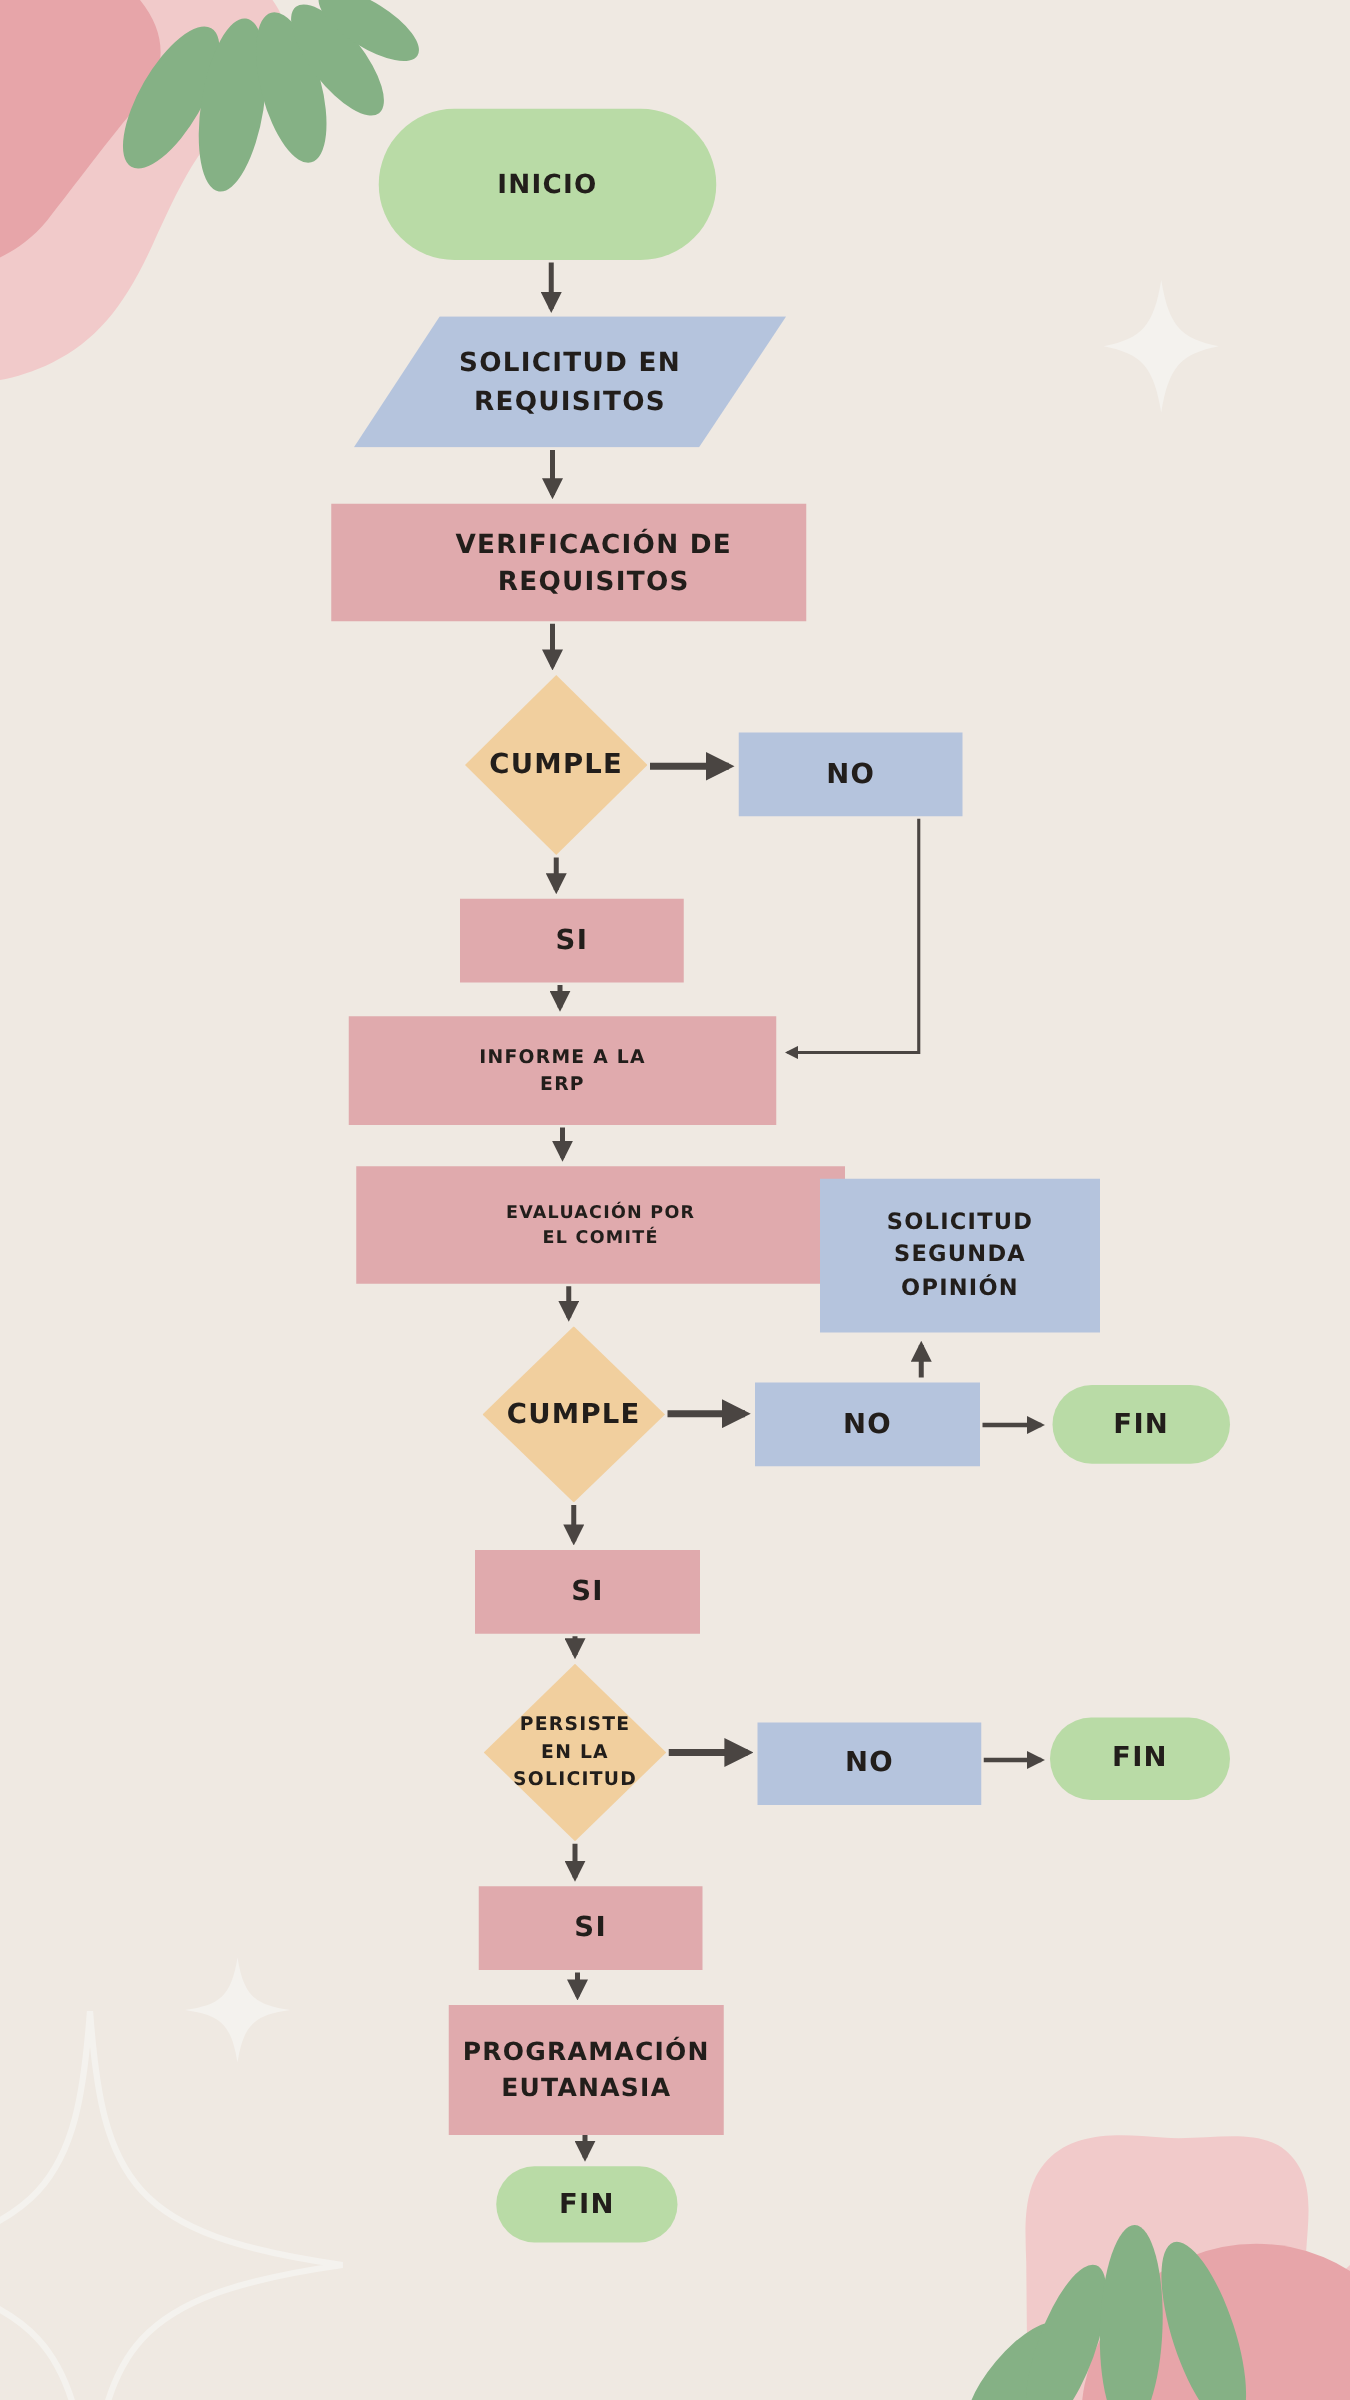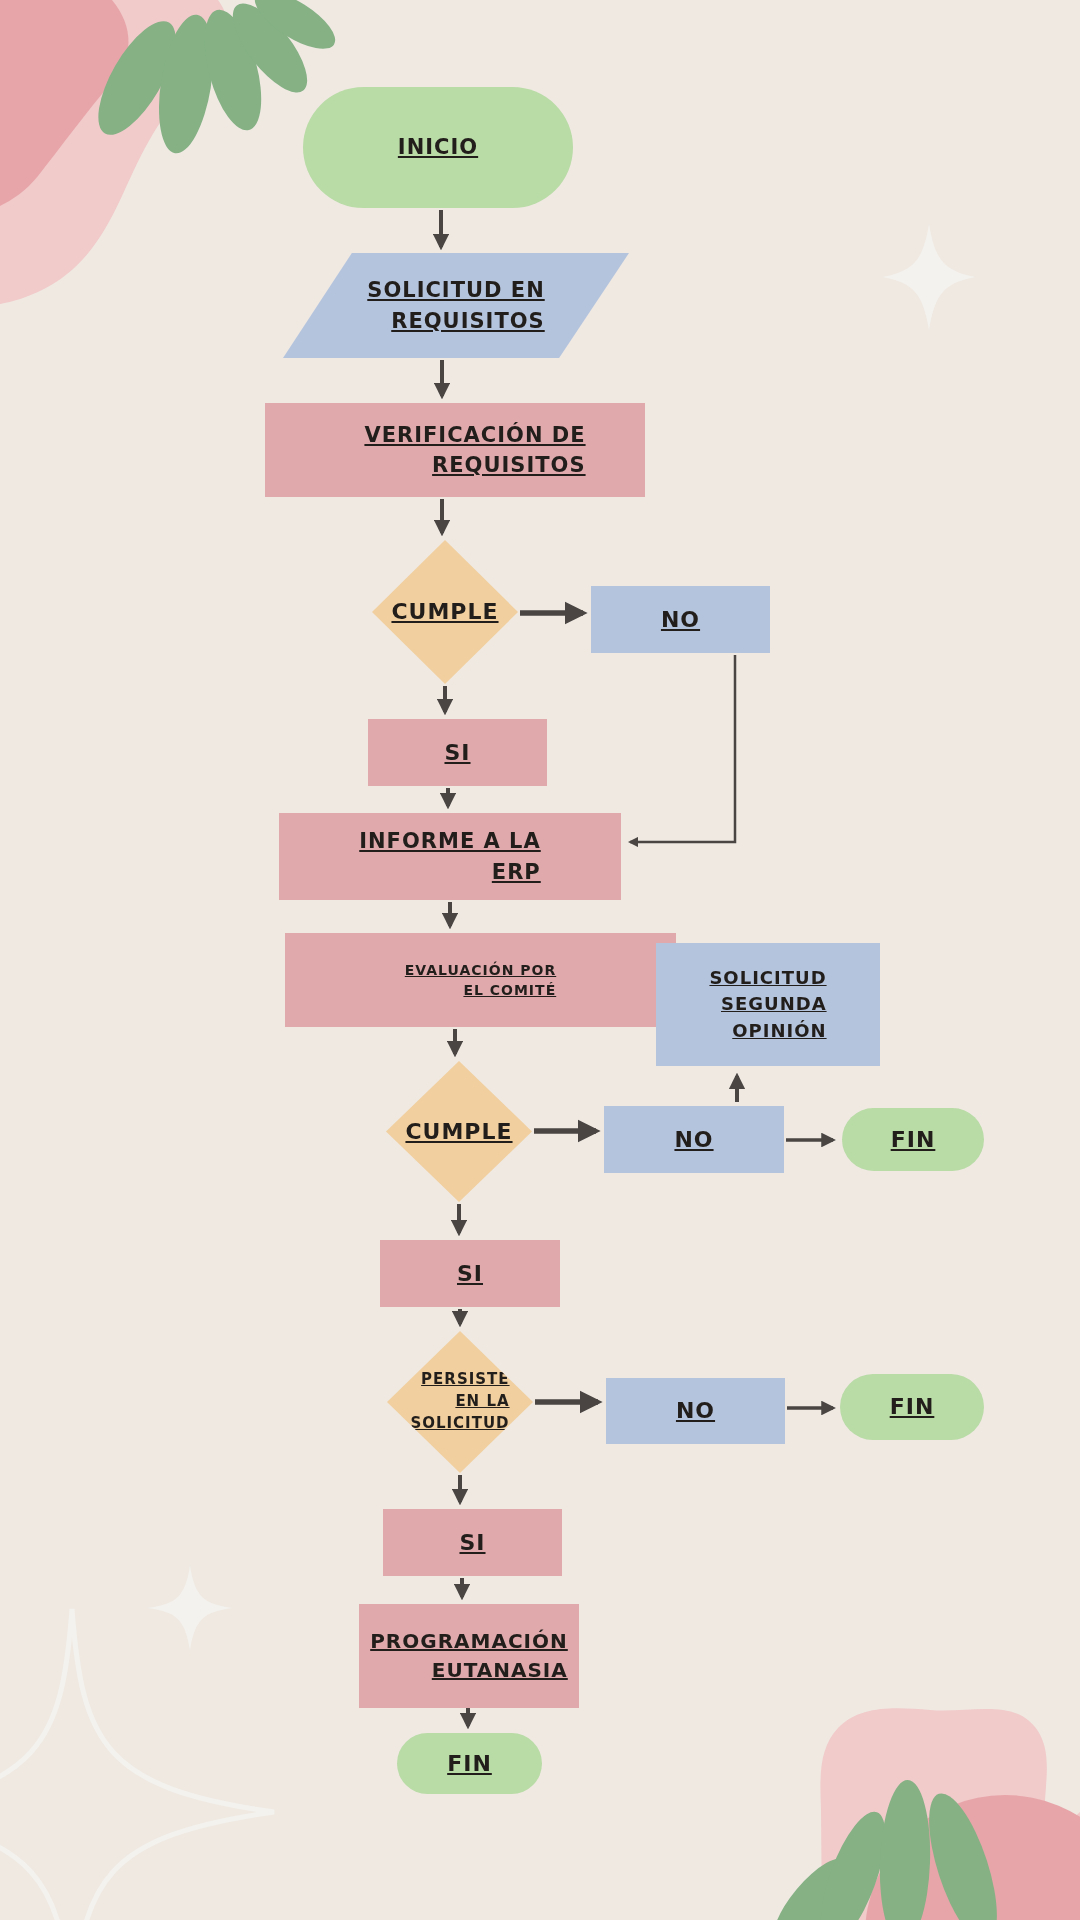--- a/index.html
+++ b/index.html
@@ -7,39 +7,39 @@
     --node-pink:#E0AAAD; --node-tan:#F1CF9E; --arrow:#4A4542; --text:#221E1B;
     --blob-pink-dark:#E7A5A9; --blob-pink-light:#F1CACA; --leaf-green:#85B185;
     --sparkle:#F4F2EE;
   }
   html,body{margin:0;padding:0;}
   body{background:#d8d4cf;font-family:"DejaVu Sans","Liberation Sans",sans-serif;}
   #canvas{position:relative;width:1080px;height:1920px;margin:0 auto;
           background:var(--background);overflow:hidden;}
   #deco,#wires{position:absolute;left:0;top:0;width:1080px;height:1920px;}
   .node{position:absolute;display:flex;align-items:center;justify-content:center;
-        text-align:right;font-weight:700;color:var(--text);letter-spacing:1px;
-        line-height:1.45;text-decoration:underline;}
+        text-align:center;font-weight:700;color:var(--text);letter-spacing:1px;
+        line-height:1.45;}
   .node span{white-space:pre-line;}
   .green{background:var(--node-green);}
   .blue{background:var(--node-blue);}
   .pink{background:var(--node-pink);}
   .tan{background:var(--node-tan);}
   .pill{border-radius:999px;}
   .diamond{clip-path:polygon(50% 0,100% 50%,50% 100%,0 50%);}
   .parallelogram{clip-path:polygon(19.9% 0,100% 0,79.8% 100%,0 100%);}
 
   
   #n-inicio      {left:303px;top:87px;  width:270px;height:121px;font-size:21px;}
   #n-oncomedic   {left:283px;top:253px; width:346px;height:105px;font-size:21px;}
   #n-verificacion{left:265px;top:403px; width:340px;height:94px; font-size:21px;padding-left:40px;}
   #n-cumple1     {left:372px;top:540px; width:146px;height:144px;font-size:22px;}
   #n-no1         {left:591px;top:586px; width:179px;height:67px; font-size:22px;}
   #n-si1         {left:368px;top:719px; width:179px;height:67px; font-size:22px;}
-  #n-informe     {left:279px;top:813px; width:342px;height:87px; font-size:21px;}
+  #n-informe     {left:279px;top:813px; width:342px;height:87px; font-size:15px;}
   #n-evaluacion  {left:285px;top:933px; width:391px;height:94px; font-size:14px;}
   #n-segunda     {left:656px;top:943px; width:224px;height:123px;font-size:18px;}
   #n-cumple2     {left:386px;top:1061px;width:146px;height:141px;font-size:22px;}
   #n-no2         {left:604px;top:1106px;width:180px;height:67px; font-size:22px;}
   #n-fin1        {left:842px;top:1108px;width:142px;height:63px; font-size:22px;}
   #n-si2         {left:380px;top:1240px;width:180px;height:67px; font-size:22px;}
   #n-persiste    {left:387px;top:1331px;width:146px;height:142px;font-size:15px;}
   #n-no3         {left:606px;top:1378px;width:179px;height:66px; font-size:22px;}
   #n-fin2        {left:840px;top:1374px;width:144px;height:66px; font-size:22px;}
   #n-si3         {left:383px;top:1509px;width:179px;height:67px; font-size:22px;}

